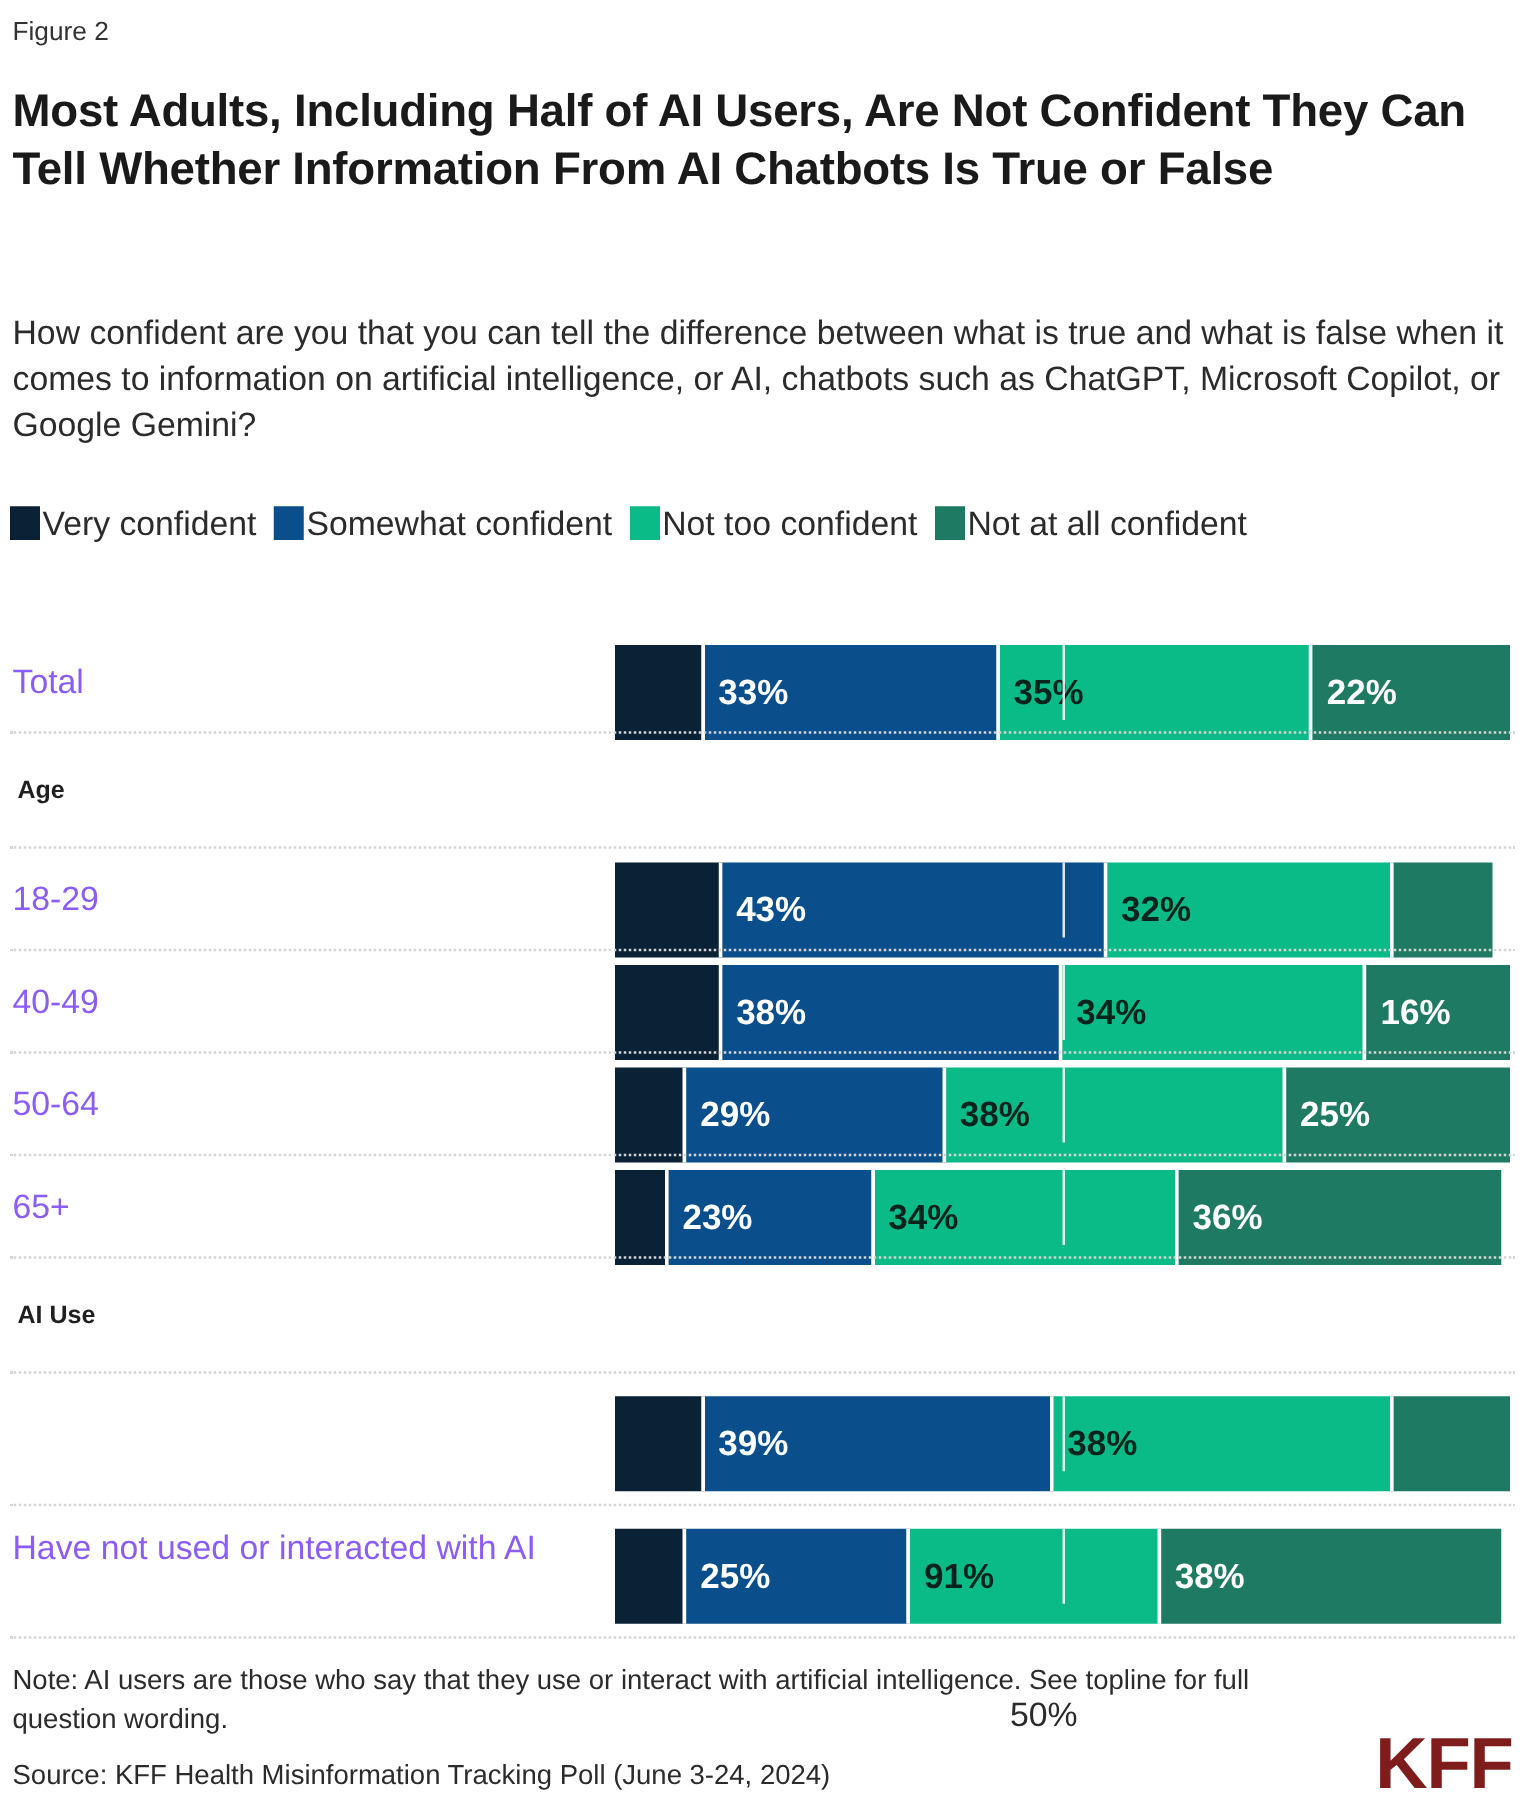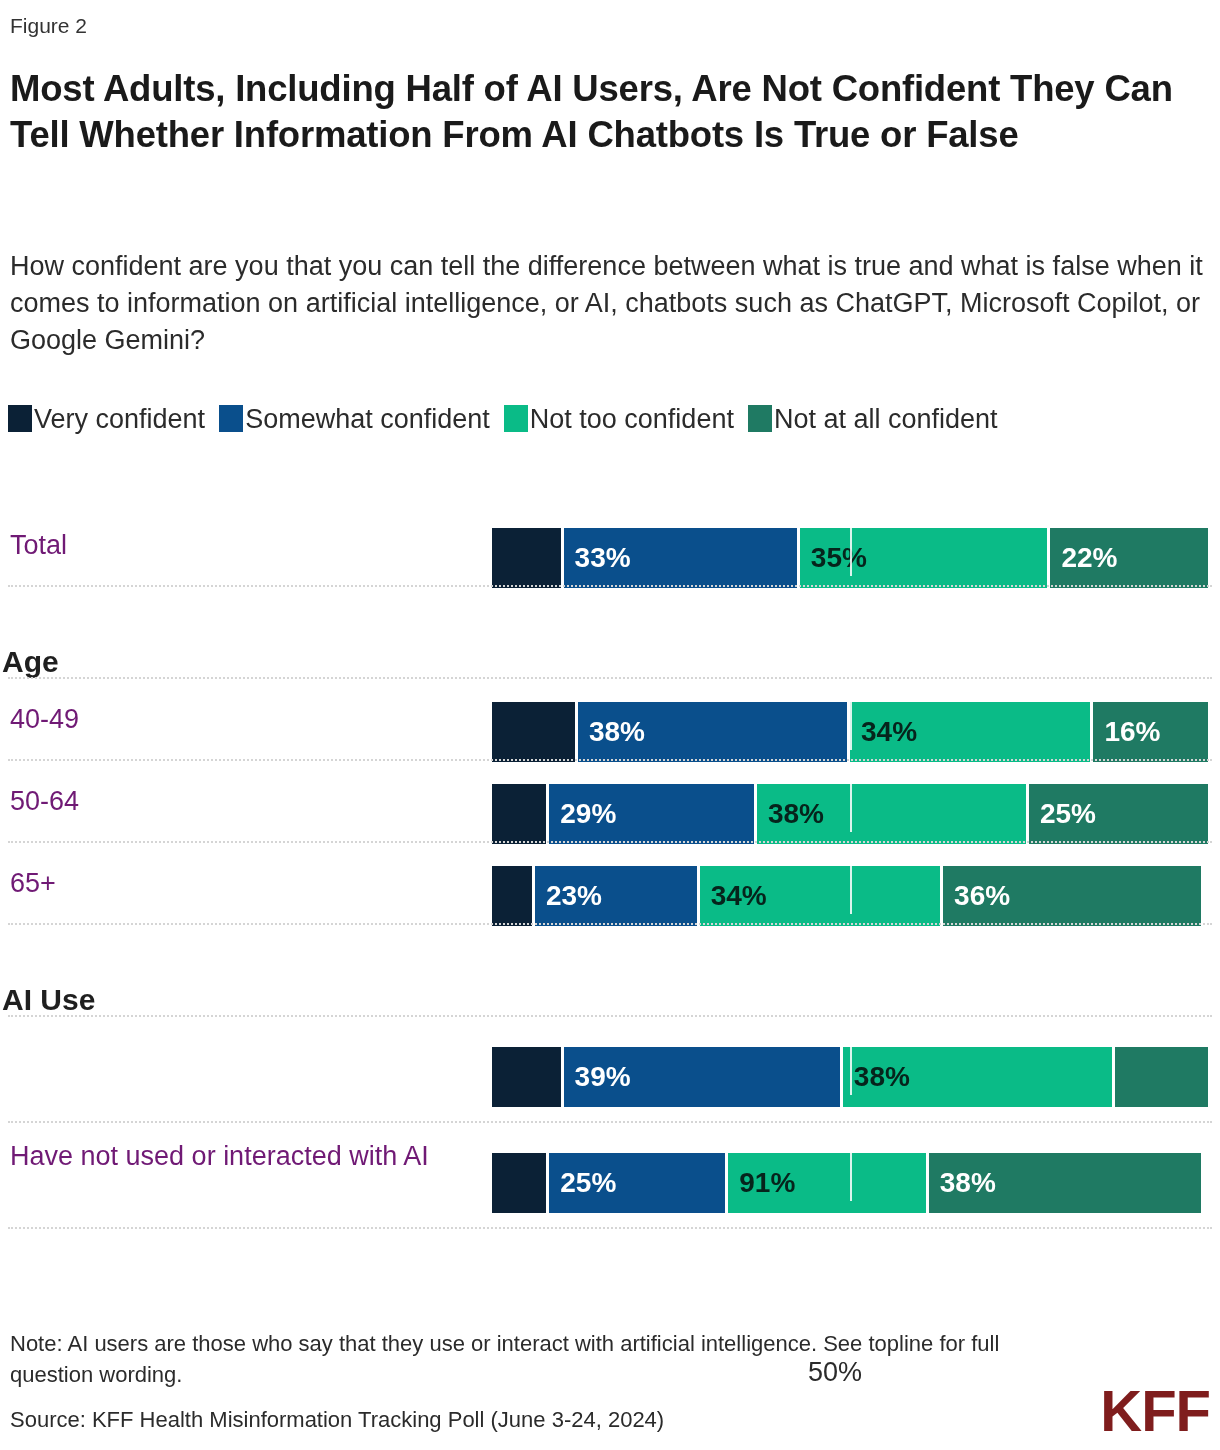--- a/index.html
+++ b/index.html
@@ -42,29 +42,29 @@
 
   .chart { position:absolute; left:0px; top:505px; width:1220px; }
 
   .row { position:relative; width:1220px; box-sizing:border-box; }
   .row-sep {
     position:absolute; left:8px; right:8px; bottom:0; height:1px;
     border-bottom:2px dotted #d5d5d5;
   }
   .rowlabel {
     position:absolute; left:10px;
-    font-size:27px; color:#701a75; line-height:1.3;
+    font-size:27px; color:#8b5cf6; line-height:1.3;
   }
   .grouplabel {
-    position:absolute; left:2px;
-    font-size:30px; font-weight:700; color:#1f1f1f;margin-top:24px;
+    position:absolute; left:14px;
+    font-size:20px; font-weight:700; color:#1f1f1f;
   }
   .bar {
-    position:absolute; left:492px; height:60px;
-    display:flex; align-items:stretch;margin-top:12px;
+    position:absolute; left:492px; height:76px;
+    display:flex; align-items:stretch;
   }
   .seg {
     height:100%; position:relative; box-sizing:border-box;
     display:flex; align-items:center;
     border-right:3px solid #ffffff;
   }
   .seg:last-child { border-right:none; }
   .seg-label {
     font-size:28px; font-weight:700; padding-left:11px;
     white-space:nowrap; line-height:1;
@@ -118,20 +118,35 @@
           </div>
           <div class="seg" style="width: 157.52px; background: rgb(31, 122, 99);">
             <span class="seg-label" style="color: rgb(255, 255, 255);">22%</span>
           </div>
         </div>
         <div class="midline" style="left: 850px; top: 11px; height: 60px;"></div>
         <div class="row-sep"></div>
       </div>
       <div class="row" style="height: 92px;">
         <div class="grouplabel" style="top: 34px;">Age</div>
+        <div class="row-sep"></div>
+      </div>
+      <div class="row" style="height: 82px;">
+        <div class="rowlabel" style="top: 23px; width: 470px;">18-29</div>
+        <div class="bar" style="top: 11px;">
+          <div class="seg" style="width: 85.92px; background: rgb(11, 33, 54);"></div>
+          <div class="seg" style="width: 307.88px; background: rgb(10, 79, 140);">
+            <span class="seg-label" style="color: rgb(255, 255, 255);">43%</span>
+          </div>
+          <div class="seg" style="width: 229.12px; background: rgb(10, 187, 135);">
+            <span class="seg-label" style="color: rgb(6, 36, 28);">32%</span>
+          </div>
+          <div class="seg" style="width: 78.76px; background: rgb(31, 122, 99);"></div>
+        </div>
+        <div class="midline" style="left: 850px; top: 11px; height: 60px;"></div>
         <div class="row-sep"></div>
       </div>
       <div class="row" style="height: 82px;">
         <div class="rowlabel" style="top: 23px; width: 470px;">40-49</div>
         <div class="bar" style="top: 11px;">
           <div class="seg" style="width: 85.92px; background: rgb(11, 33, 54);"></div>
           <div class="seg" style="width: 272.08px; background: rgb(10, 79, 140);">
             <span class="seg-label" style="color: rgb(255, 255, 255);">38%</span>
           </div>
           <div class="seg" style="width: 243.44px; background: rgb(10, 187, 135);">

